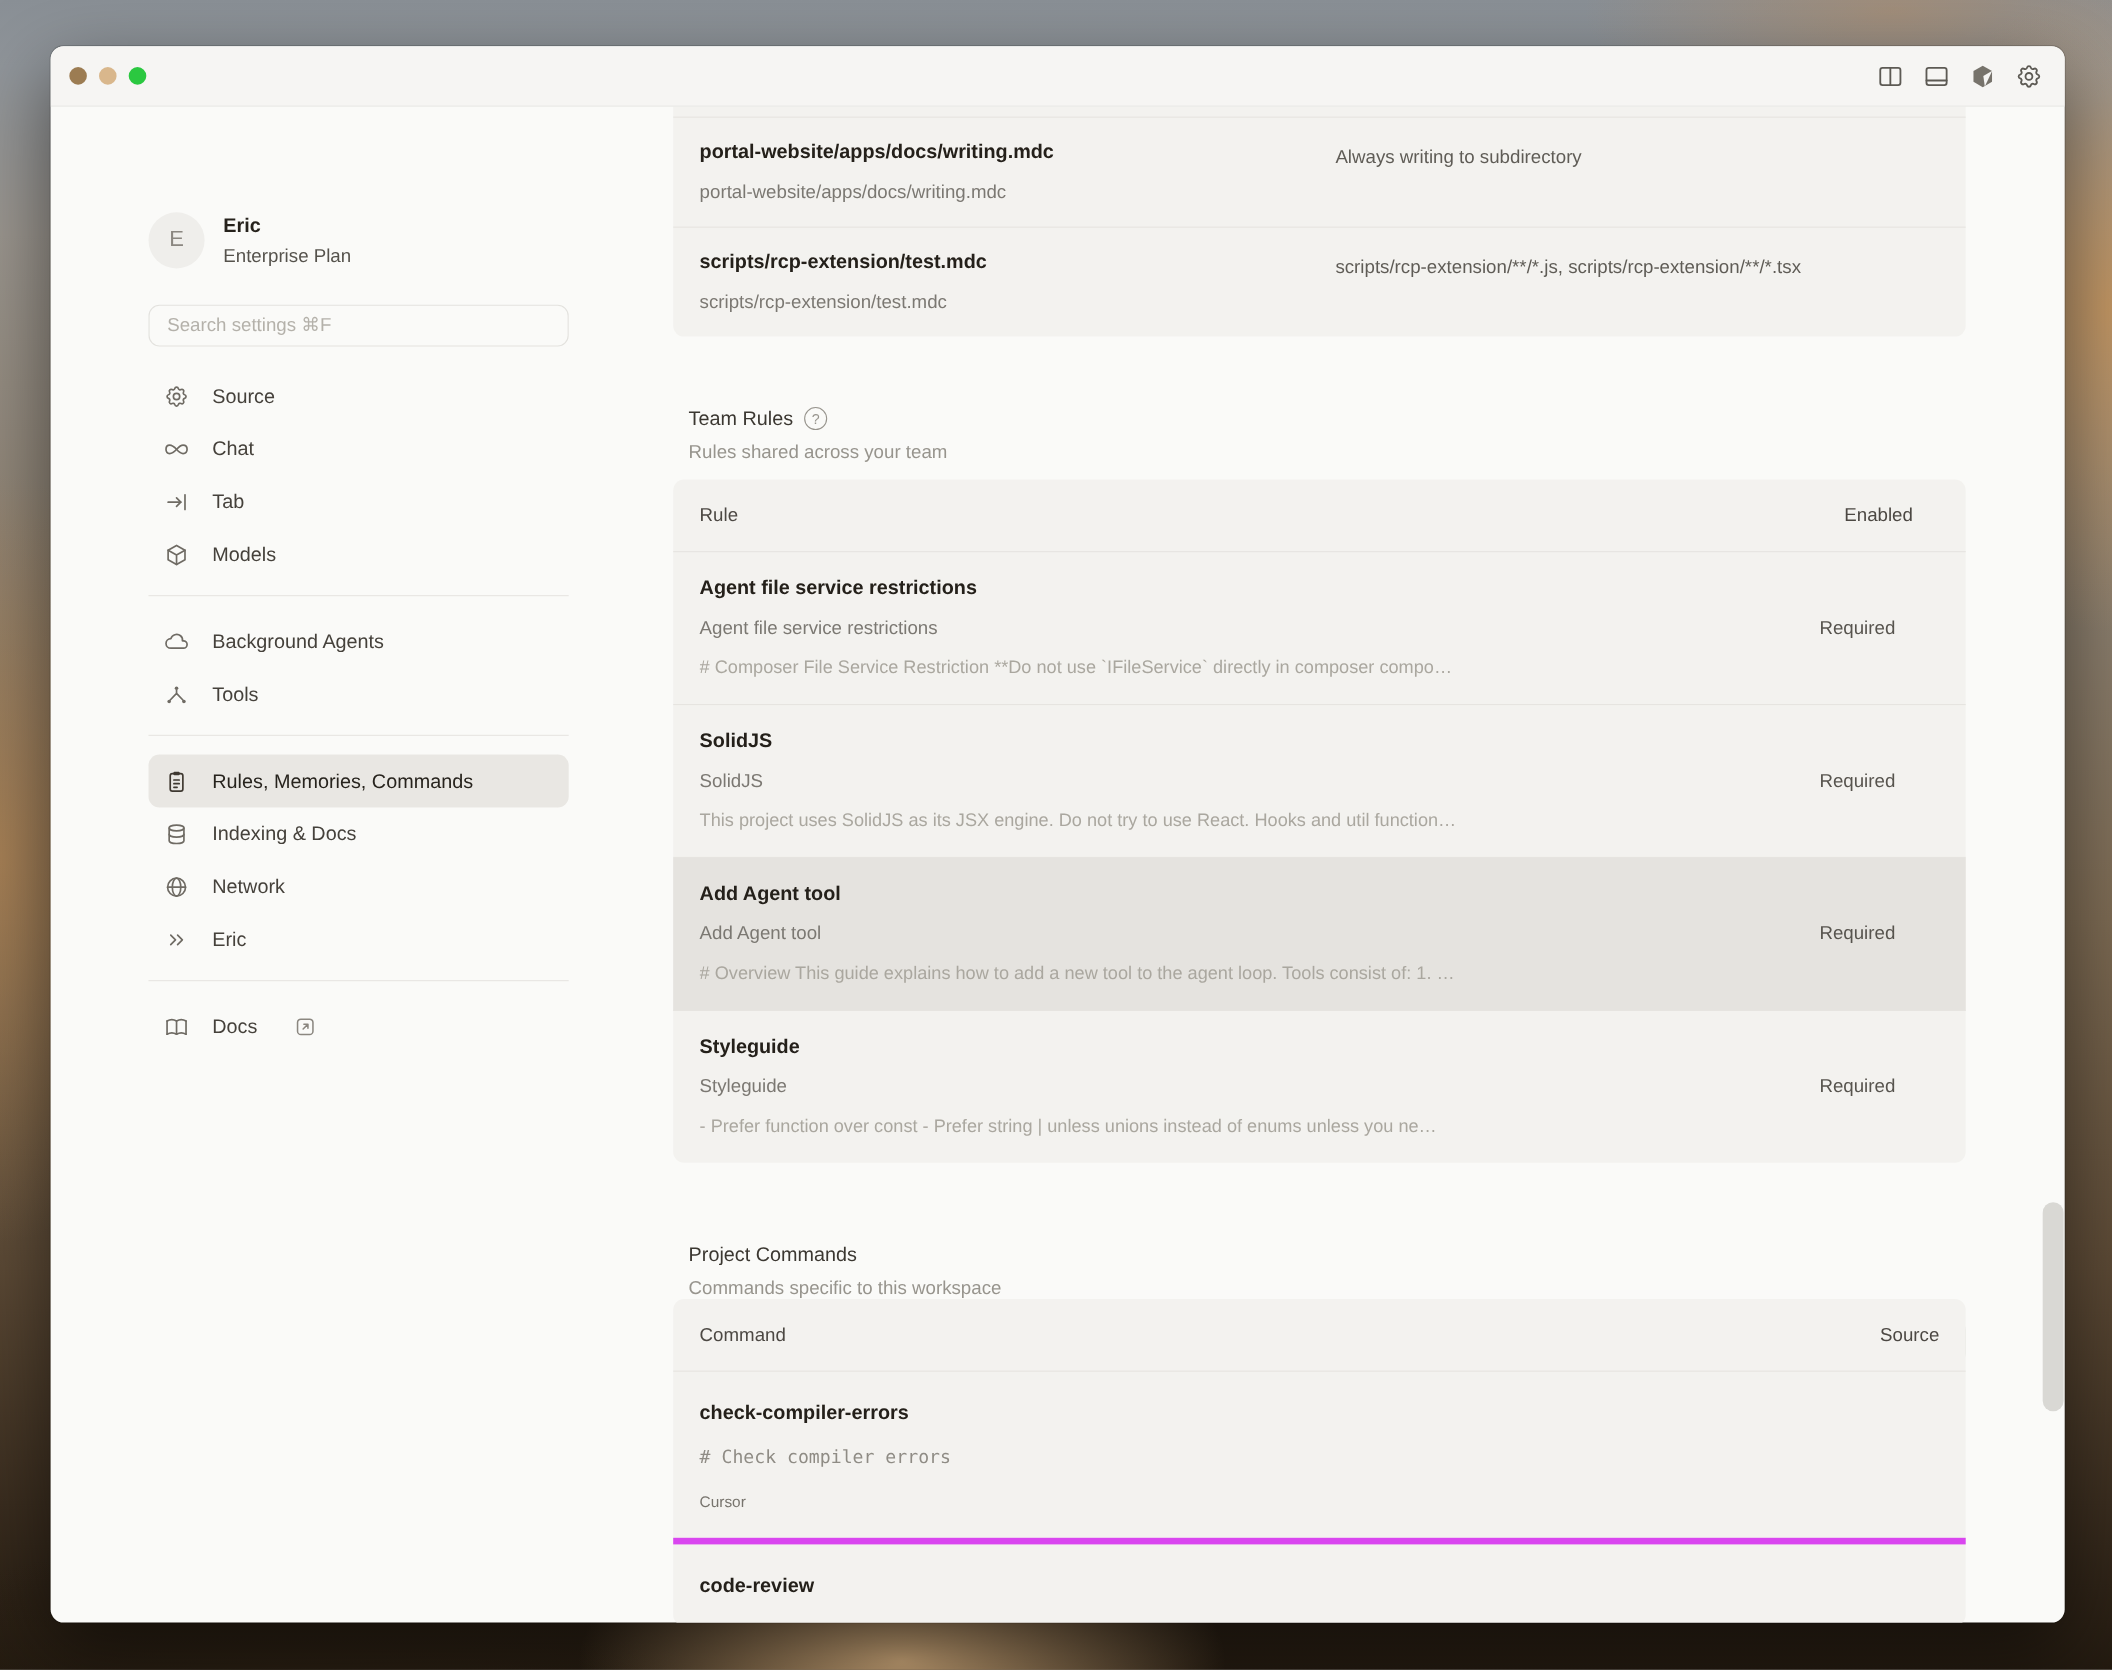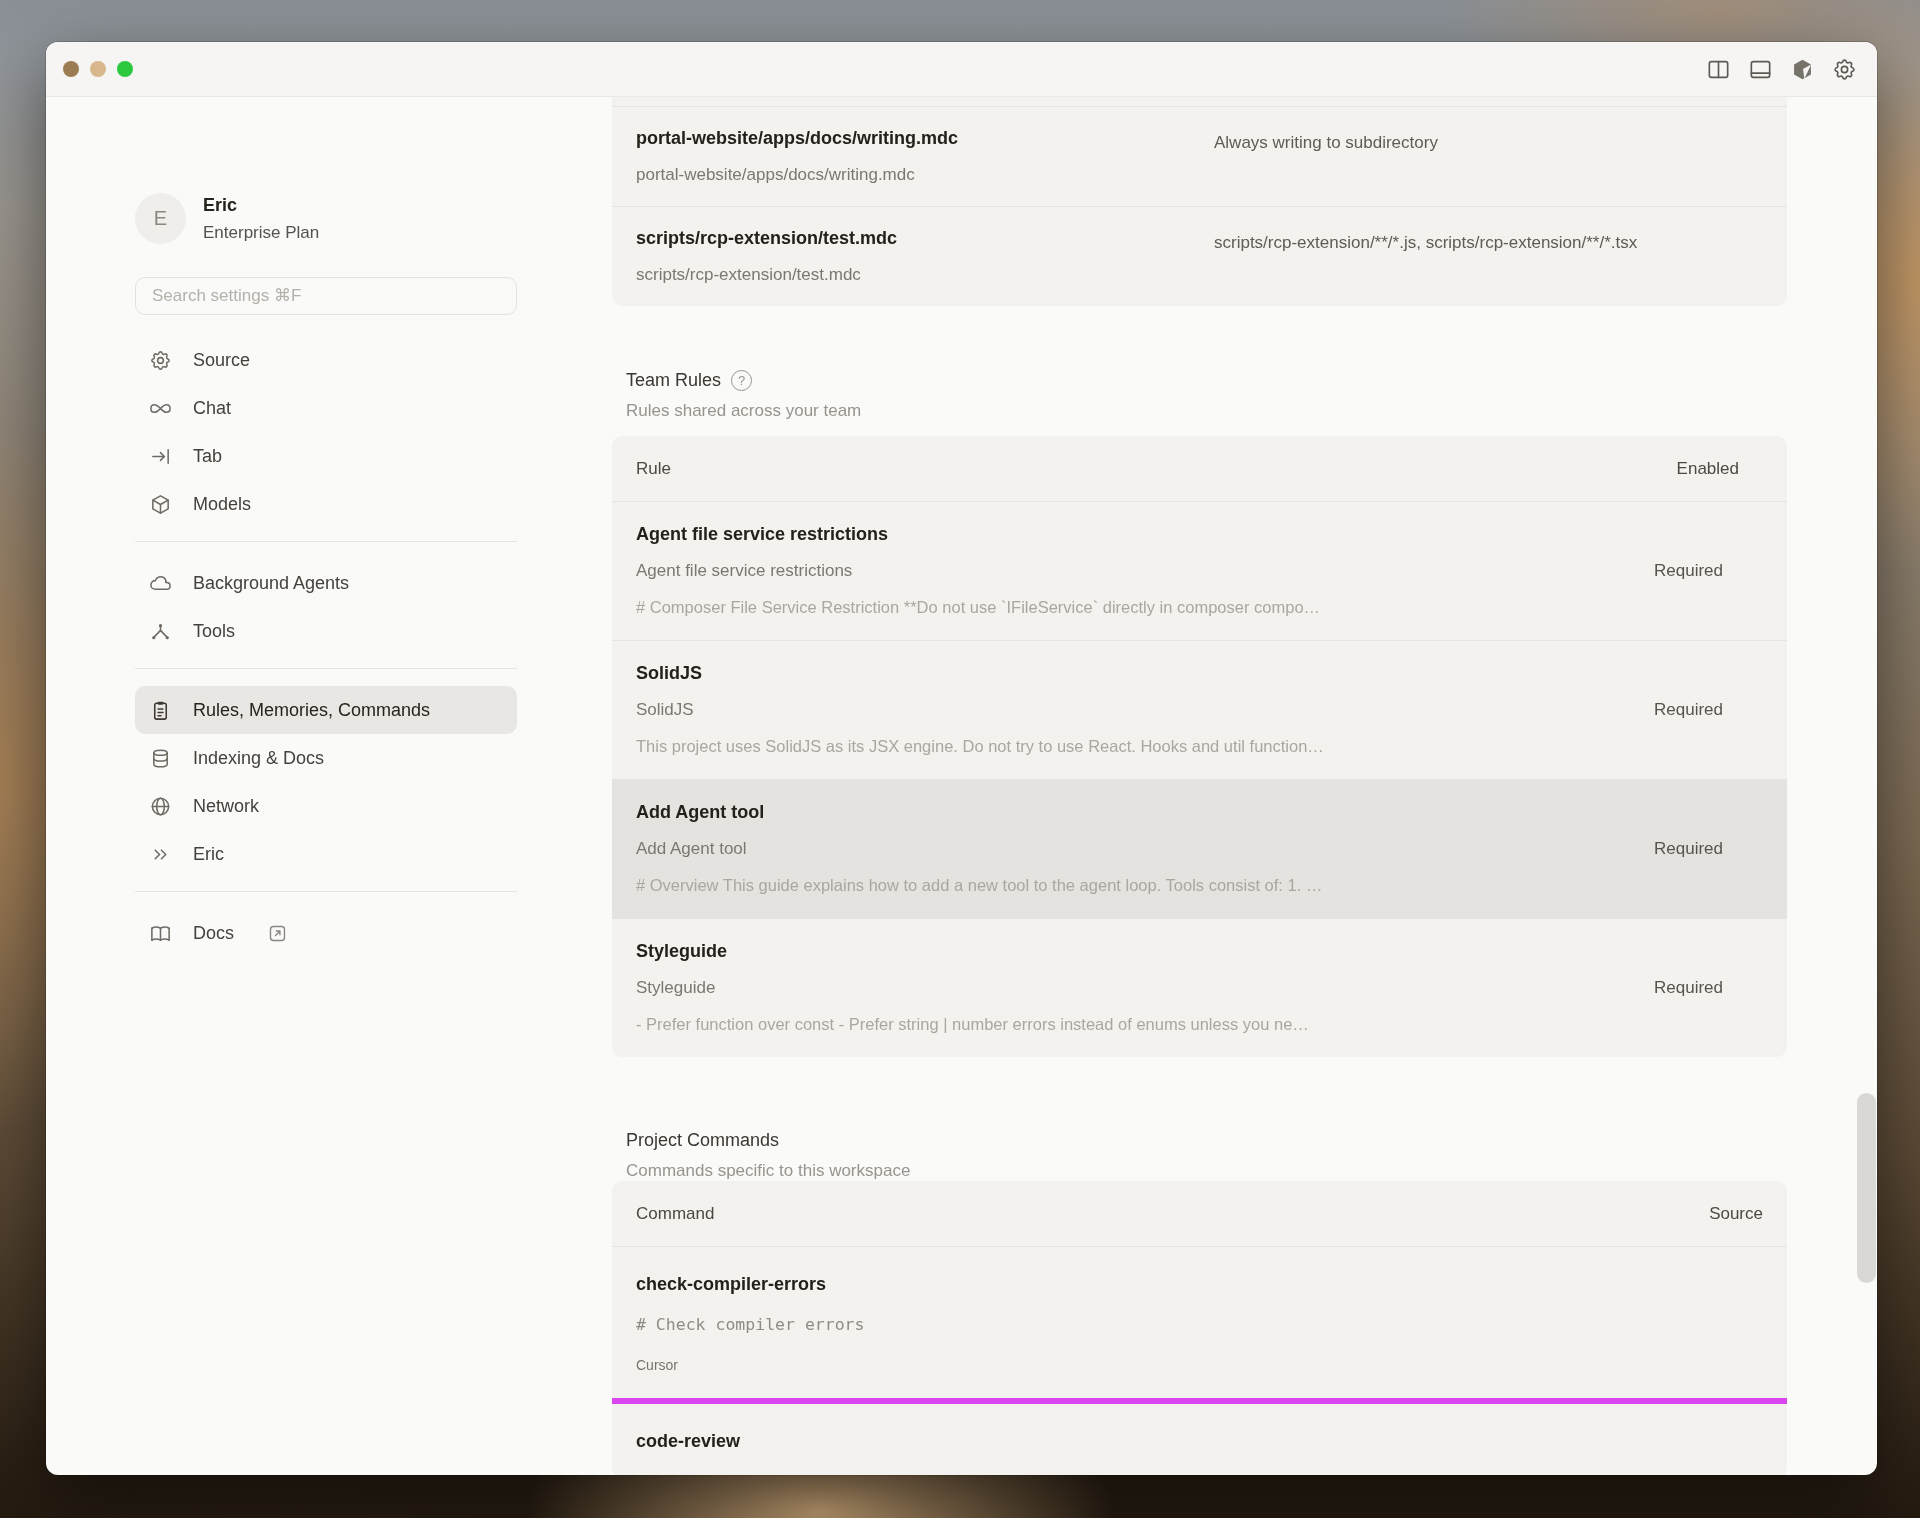--- a/index.html
+++ b/index.html
@@ -348,21 +348,21 @@
         <div class="rule-row highlighted">
           <div class="row-title">Add Agent tool</div>
           <div class="row-sub">Add Agent tool</div>
           <div class="row-snippet"># Overview This guide explains how to add a new tool to the agent loop. Tools consist of: 1. …</div>
           <span class="status">Required</span>
         </div>
 
         <div class="rule-row">
           <div class="row-title">Styleguide</div>
           <div class="row-sub">Styleguide</div>
-          <div class="row-snippet">- Prefer function over const - Prefer string | number errors instead of enums unless you ne…</div>
+          <div class="row-snippet">- Prefer function over const - Prefer string | unless unions instead of enums unless you ne…</div>
           <span class="status">Required</span>
         </div>
       </div>
 
       <div class="cmd-header-wrap">
         <div class="section-header cmds">
           <div class="section-title">
             <span>Project Commands</span>
           </div>
           <div class="section-sub">Commands specific to this workspace</div>

